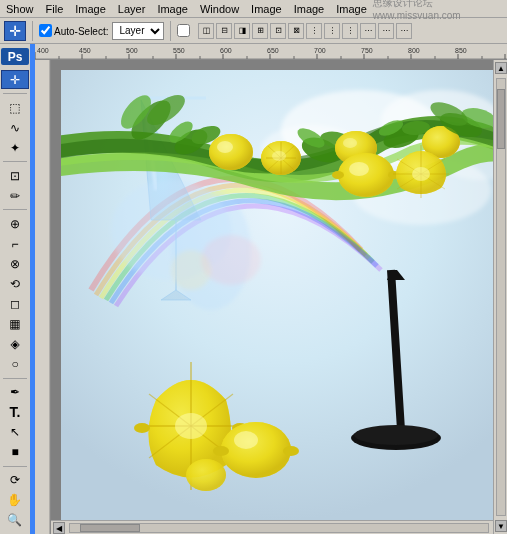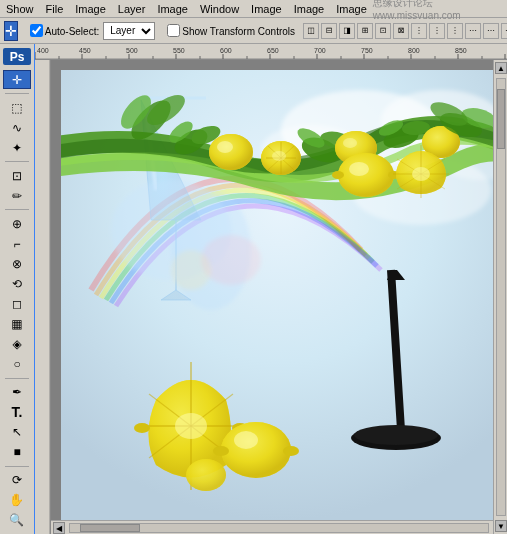--- a/index.html
+++ b/index.html
@@ -101,21 +101,21 @@
     }
 
     
     #left-toolbar {
       position: absolute;
       left: 0;
       top: 44px;
       width: 35px;
       height: 490px;
       background: #d4d0c8;
-      border-right: 1px solid #3b82f6;
+      border-right: 5px solid #3b82f6;
       display: flex;
       flex-direction: column;
       align-items: center;
       padding: 4px 0;
       gap: 1px;
     }
     .ps-logo {
       width: 28px;
       height: 22px;
       background: #1a52a0;
@@ -218,21 +218,20 @@
   <label class="checkbox-label">
     <input type="checkbox" checked="" style="margin: 0px;">
     <span>Auto-Select:</span>
   </label>
   <select class="toolbar-dropdown">
     <option>Layer</option>
   </select>
   <div class="toolbar-separator"></div>
   <label class="checkbox-label">
     <input type="checkbox" style="margin: 0px;">
-    <span>Show Transform Controls</span>
   </label>
   <div class="transform-icons">
     <div class="t-icon">◫</div>
     <div class="t-icon">⊟</div>
     <div class="t-icon">◨</div>
     <div class="t-icon">⊞</div>
     <div class="t-icon">⊡</div>
     <div class="t-icon">⊠</div>
     <div class="t-icon">⋮</div>
     <div class="t-icon">⋮</div>

